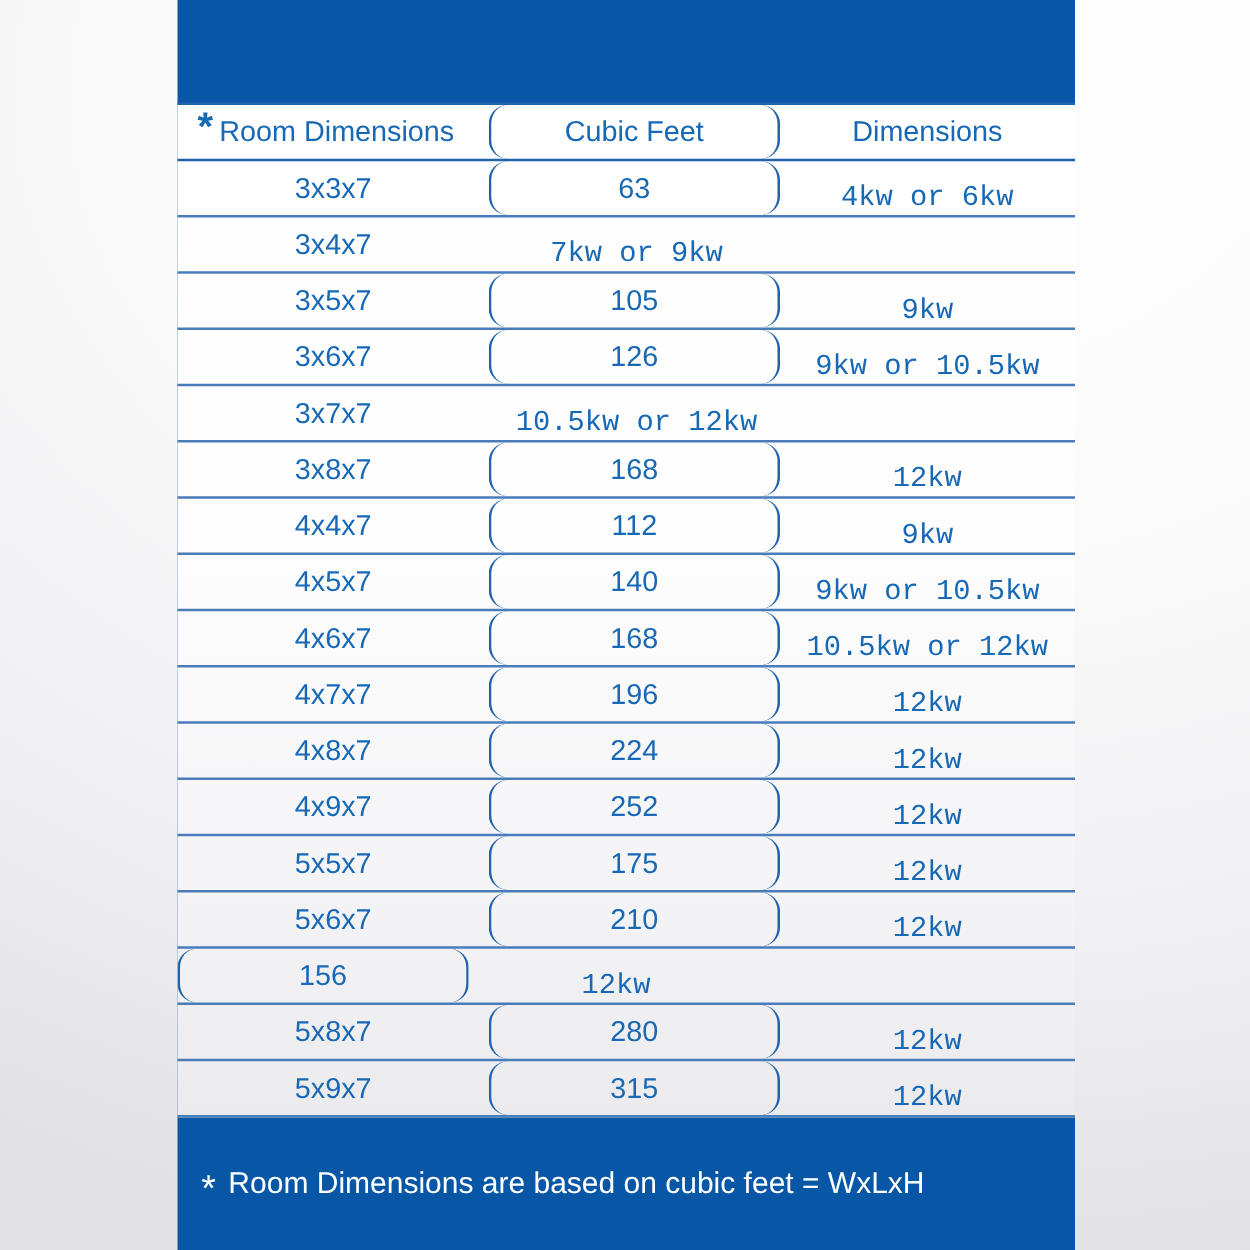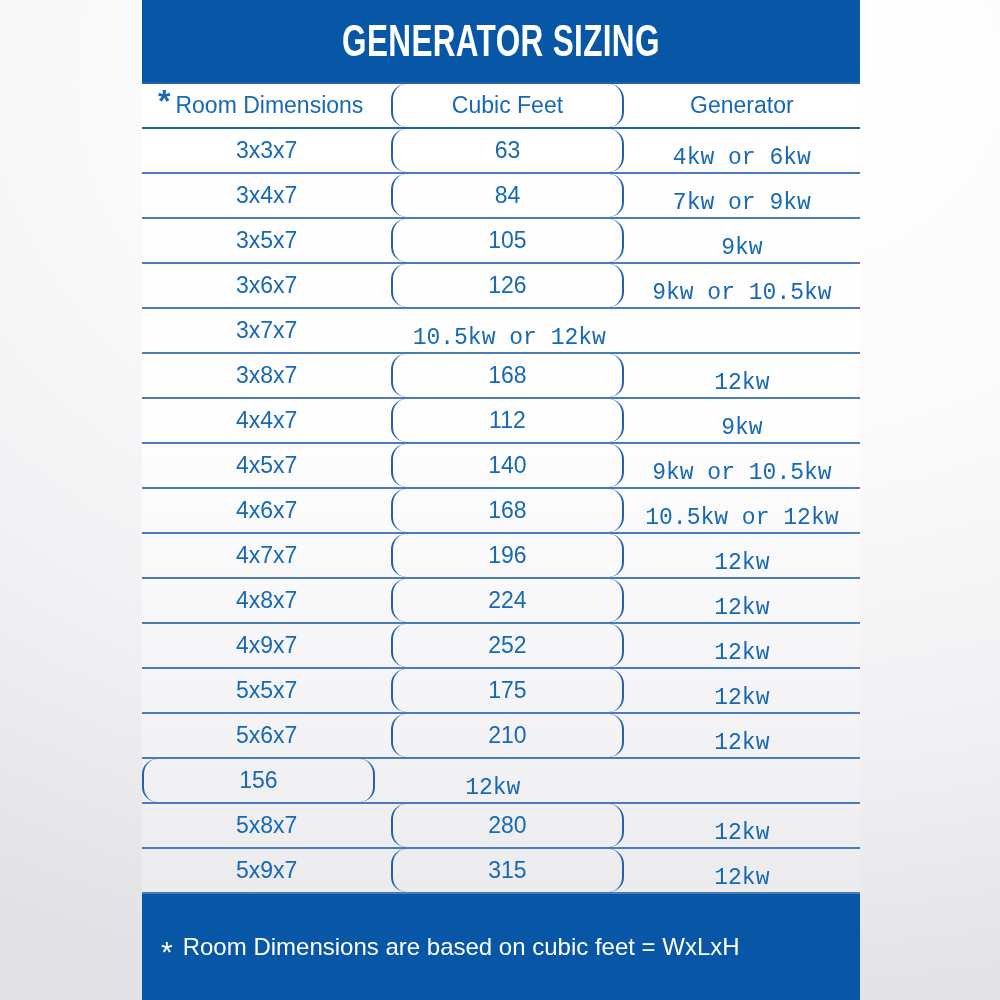--- a/index.html
+++ b/index.html
@@ -86,40 +86,36 @@
     top: 5px;
     margin-right: 10px;
   }
 </style>
 </head>
 <body>
 
 <div class="stage">
   <div class="panel">
 
-    <div class="title-bar">
-      <div class="title">GENERATOR SIZING</div>
-    </div>
 
     <div class="table">
       <div class="trow header">
         <div class="tcell c0">
           <span class="hast">*</span>
           <span>Room Dimensions</span>
         </div>
         <div class="tcell c1">Cubic Feet</div>
-        <div class="tcell c2">Generator</div>
+        <div class="tcell c2">Dimensions</div>
       </div>
       <div id="tbody" style="display:contents"><div class="trow">
             <div class="tcell c0">3x3x7</div>
             <div class="tcell c1">63</div>
             <div class="tcell c2 gen-cell">4kw or 6kw</div>
           </div><div class="trow">
             <div class="tcell c0">3x4x7</div>
-            <div class="tcell c1">84</div>
             <div class="tcell c2 gen-cell">7kw or 9kw</div>
           </div><div class="trow">
             <div class="tcell c0">3x5x7</div>
             <div class="tcell c1">105</div>
             <div class="tcell c2 gen-cell">9kw</div>
           </div><div class="trow">
             <div class="tcell c0">3x6x7</div>
             <div class="tcell c1">126</div>
             <div class="tcell c2 gen-cell">9kw or 10.5kw</div>
           </div><div class="trow">

